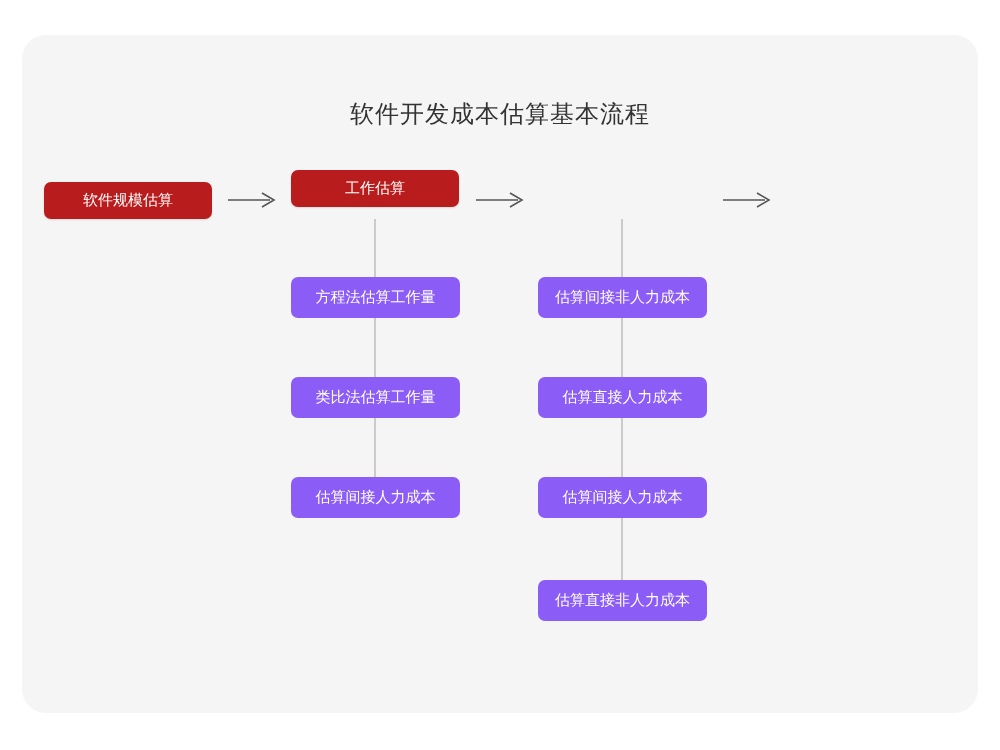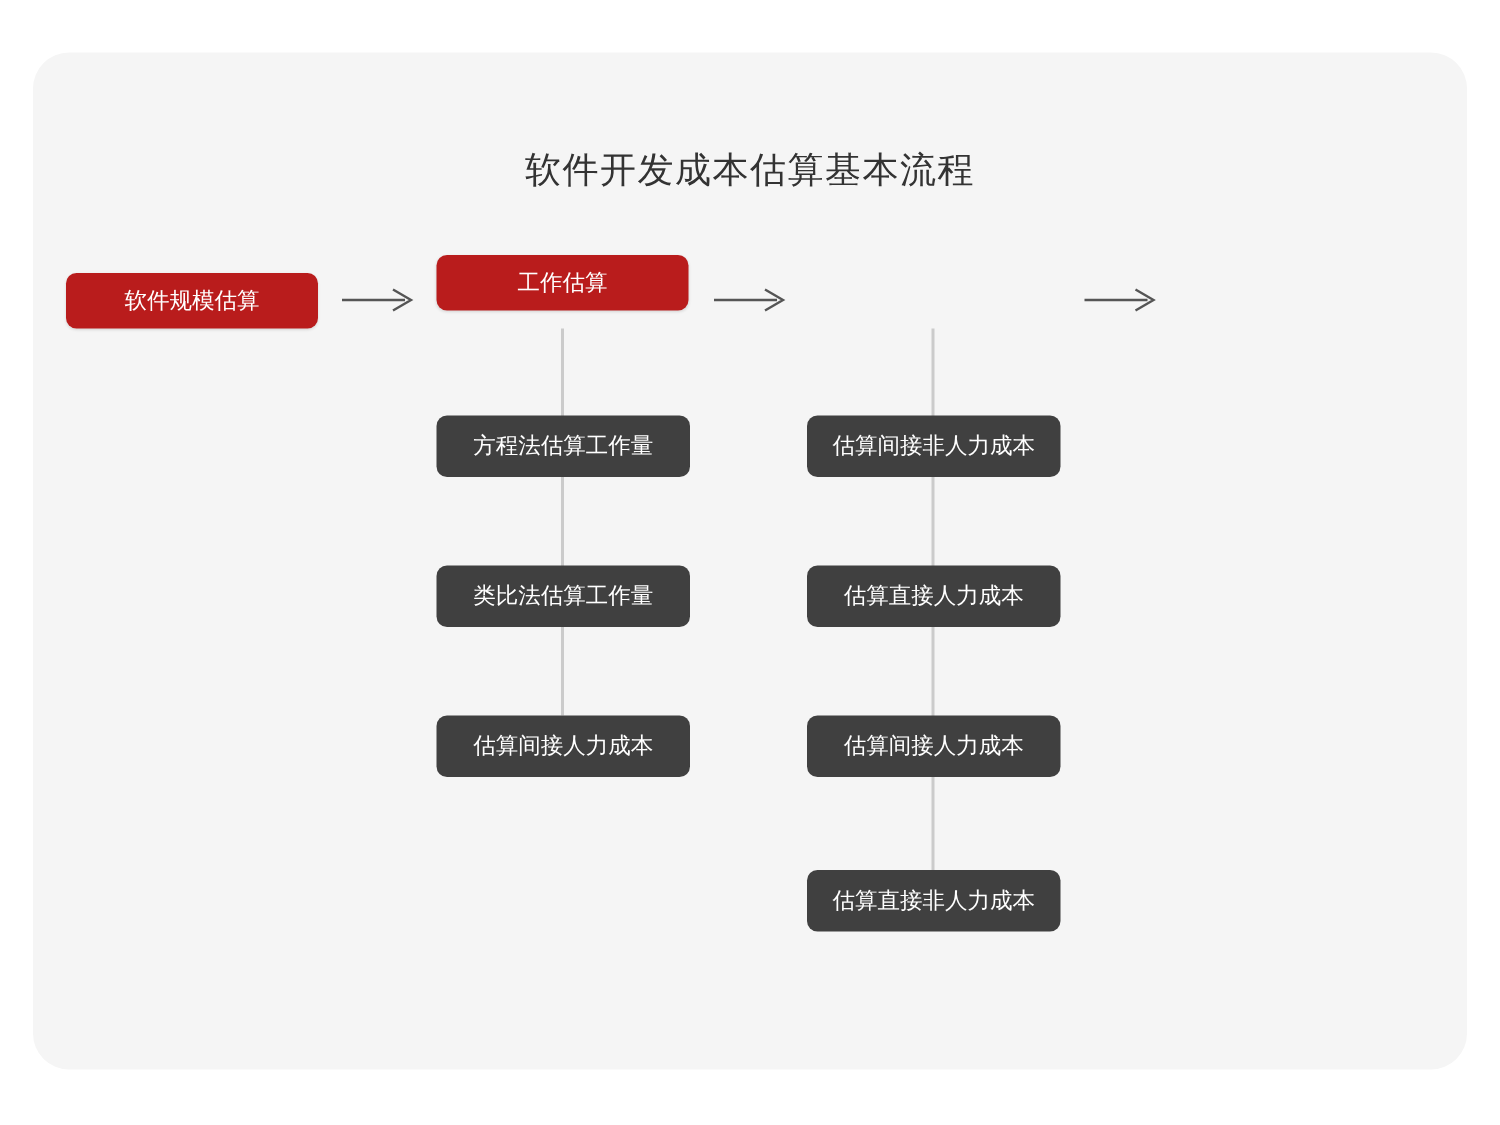--- a/index.html
+++ b/index.html
@@ -54,21 +54,21 @@
     height: 37px;
     background: #b91c1c;
     border-radius: 7px;
     color: #ffffff;
     font-size: 15px;
     box-shadow: 0 1px 2px rgba(0,0,0,0.12);
   }
   .node.secondary {
     width: 169px;
     height: 41px;
-    background: #404040;
+    background: #8b5cf6;
     border-radius: 7px;
     color: #ffffff;
     font-size: 15px;
   }
   .connector-v {
     position: absolute;
     width: 2px;
     background: #cbcbcb;
   }
   .connector-arrow {

